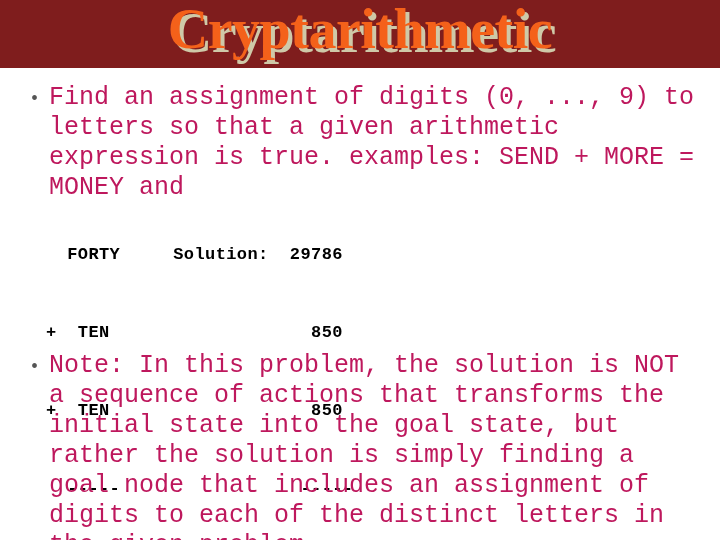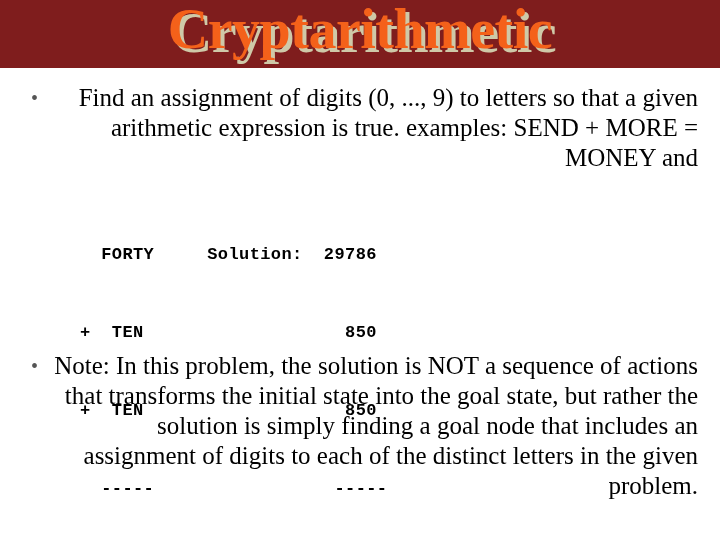--- a/index.html
+++ b/index.html
@@ -66,22 +66,23 @@
     left: 5px;
     top: 0;
     font-size: 20px;
     line-height: 30px;
     color: #555555;
   }
   .bullet-text {
     display: block;
     font-size: 25px;
     line-height: 30px;
-    color: #000000;
-    text-align: right;
+    color: #be185d;
+    text-align: left;
+    font-family: Liberation Mono, monospace;
   }
 
   #bullet-1 { top: 15px; }
   #bullet-2 { top: 283px; }
 
   
   #puzzle-block {
     position: absolute;
     left: 0;
     top: 122px;
@@ -89,21 +90,21 @@
     font-family: "Liberation Mono", "DejaVu Sans Mono", monospace;
     font-weight: bold;
     font-size: 17px;
     line-height: 26px;
     color: #000000;
     letter-spacing: 0.4px;
     white-space: pre;
   }
   .puzzle-line {
     display: block;
-    padding-left: 80px;
+    padding-left: 46px;
     height: 26px;
   }
 </style>
 </head>
 <body>
 
 <div id="title-banner">
   <div id="slide-title">Cryptarithmetic</div>
 </div>
 

